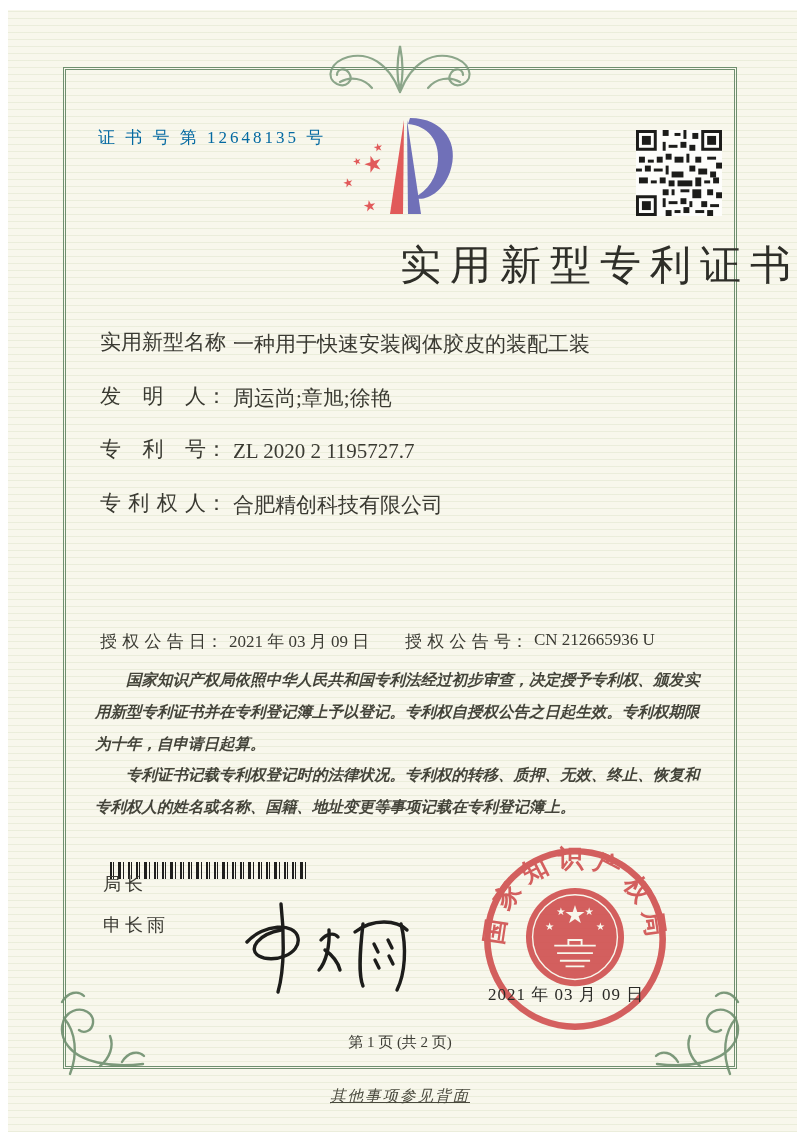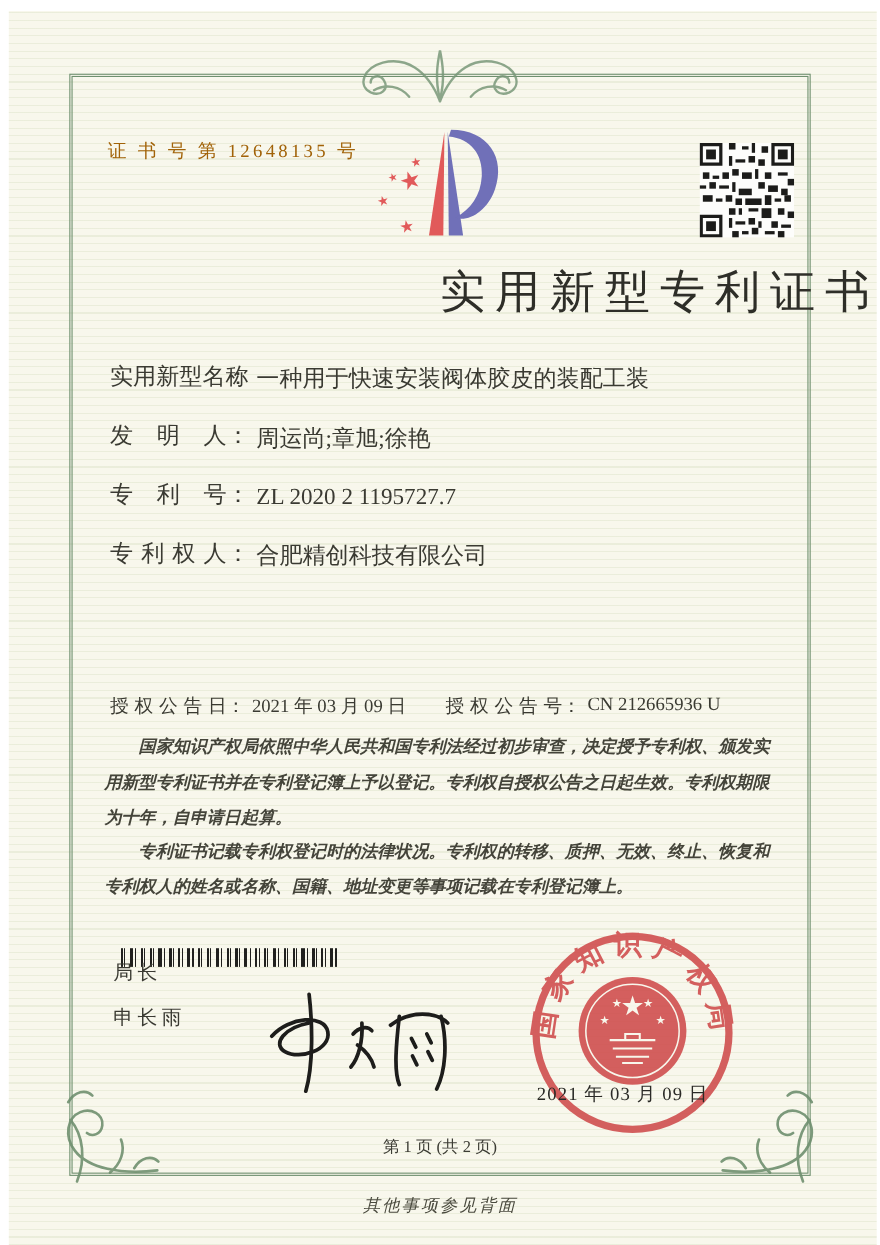--- a/index.html
+++ b/index.html
@@ -4,21 +4,21 @@
 <style>
   html,body{margin:0;padding:0;background:#ffffff;}
   .canvas{position:relative;width:800px;height:1132px;background:#ffffff;overflow:hidden;
           font-family:"Liberation Serif","DejaVu Serif",serif;color:#3a3a32;}
   .paper{position:absolute;left:8px;top:10px;right:3px;bottom:0;
          background:#f8f7ec;
          background-image:repeating-linear-gradient(0deg,rgba(165,185,130,0.16) 0 1px,transparent 1px 7px);}
   .frame{position:absolute;left:63px;top:67px;width:668px;height:996px;
          border:3px double #6f8f6f;}
   .ornament{position:absolute;pointer-events:none;}
-  .cert-no{position:absolute;left:98px;top:126px;font-size:17px;letter-spacing:3px;color:#a16207;}
+  .cert-no{position:absolute;left:98px;top:126px;font-size:17px;letter-spacing:3px;color:#0369a1;}
   .logo{position:absolute;left:336px;top:110px;}
   .qr{position:absolute;left:636px;top:130px;}
   .title{position:absolute;left:0;top:238px;width:100%;text-align:right;
          font-size:41px;letter-spacing:9px;color:#2e2e28;font-weight:500;}
   .fields{position:absolute;left:100px;top:328px;width:560px;font-size:21px;}
   .f-row{margin-bottom:21px;white-space:nowrap;}
   .f-label{display:inline-block;width:106px;text-align:justify;text-align-last:justify;vertical-align:top;}
   .f-colon{display:inline-block;vertical-align:top;margin-right:6px;}
   .f-value{display:inline-block;vertical-align:top;white-space:normal;width:430px;line-height:1.55;}
   .grant-row{position:absolute;left:100px;top:630px;width:640px;font-size:17px;white-space:nowrap;}
@@ -33,21 +33,21 @@
              #20201e 18px 20px,transparent 20px 21px,#20201e 21px 22px,transparent 22px 26px);}
   .signer{position:absolute;left:103px;top:872px;font-size:18px;color:#3a3a32;
           font-family:"Liberation Sans","DejaVu Sans",sans-serif;}
   .signer div{margin-bottom:17px;letter-spacing:4px;}
   .signature{position:absolute;left:225px;top:890px;}
   .seal{position:absolute;left:476px;top:840px;}
   .seal-date{position:absolute;left:488px;top:983px;width:180px;font-size:17px;color:#2a2a26;
              letter-spacing:1px;white-space:nowrap;}
   .page-no{position:absolute;left:0;top:1033px;width:100%;text-align:center;font-size:15px;color:#3c3c34;}
   .back-note{position:absolute;left:0;top:1086px;width:100%;text-align:center;font-size:15.5px;
-             font-style:italic;color:#4a4a3e;letter-spacing:2px;}
+             font-style:italic;color:#4a4a3e;letter-spacing:2px;text-decoration:underline;}
 </style>
 </head>
 <body>
 
 <div class="canvas">
   <div class="paper"></div>
 
   <div class="frame"></div>
 
   <svg class="ornament" style="left:280px;top:40px;" width="240" height="58" viewBox="0 0 240 58">

